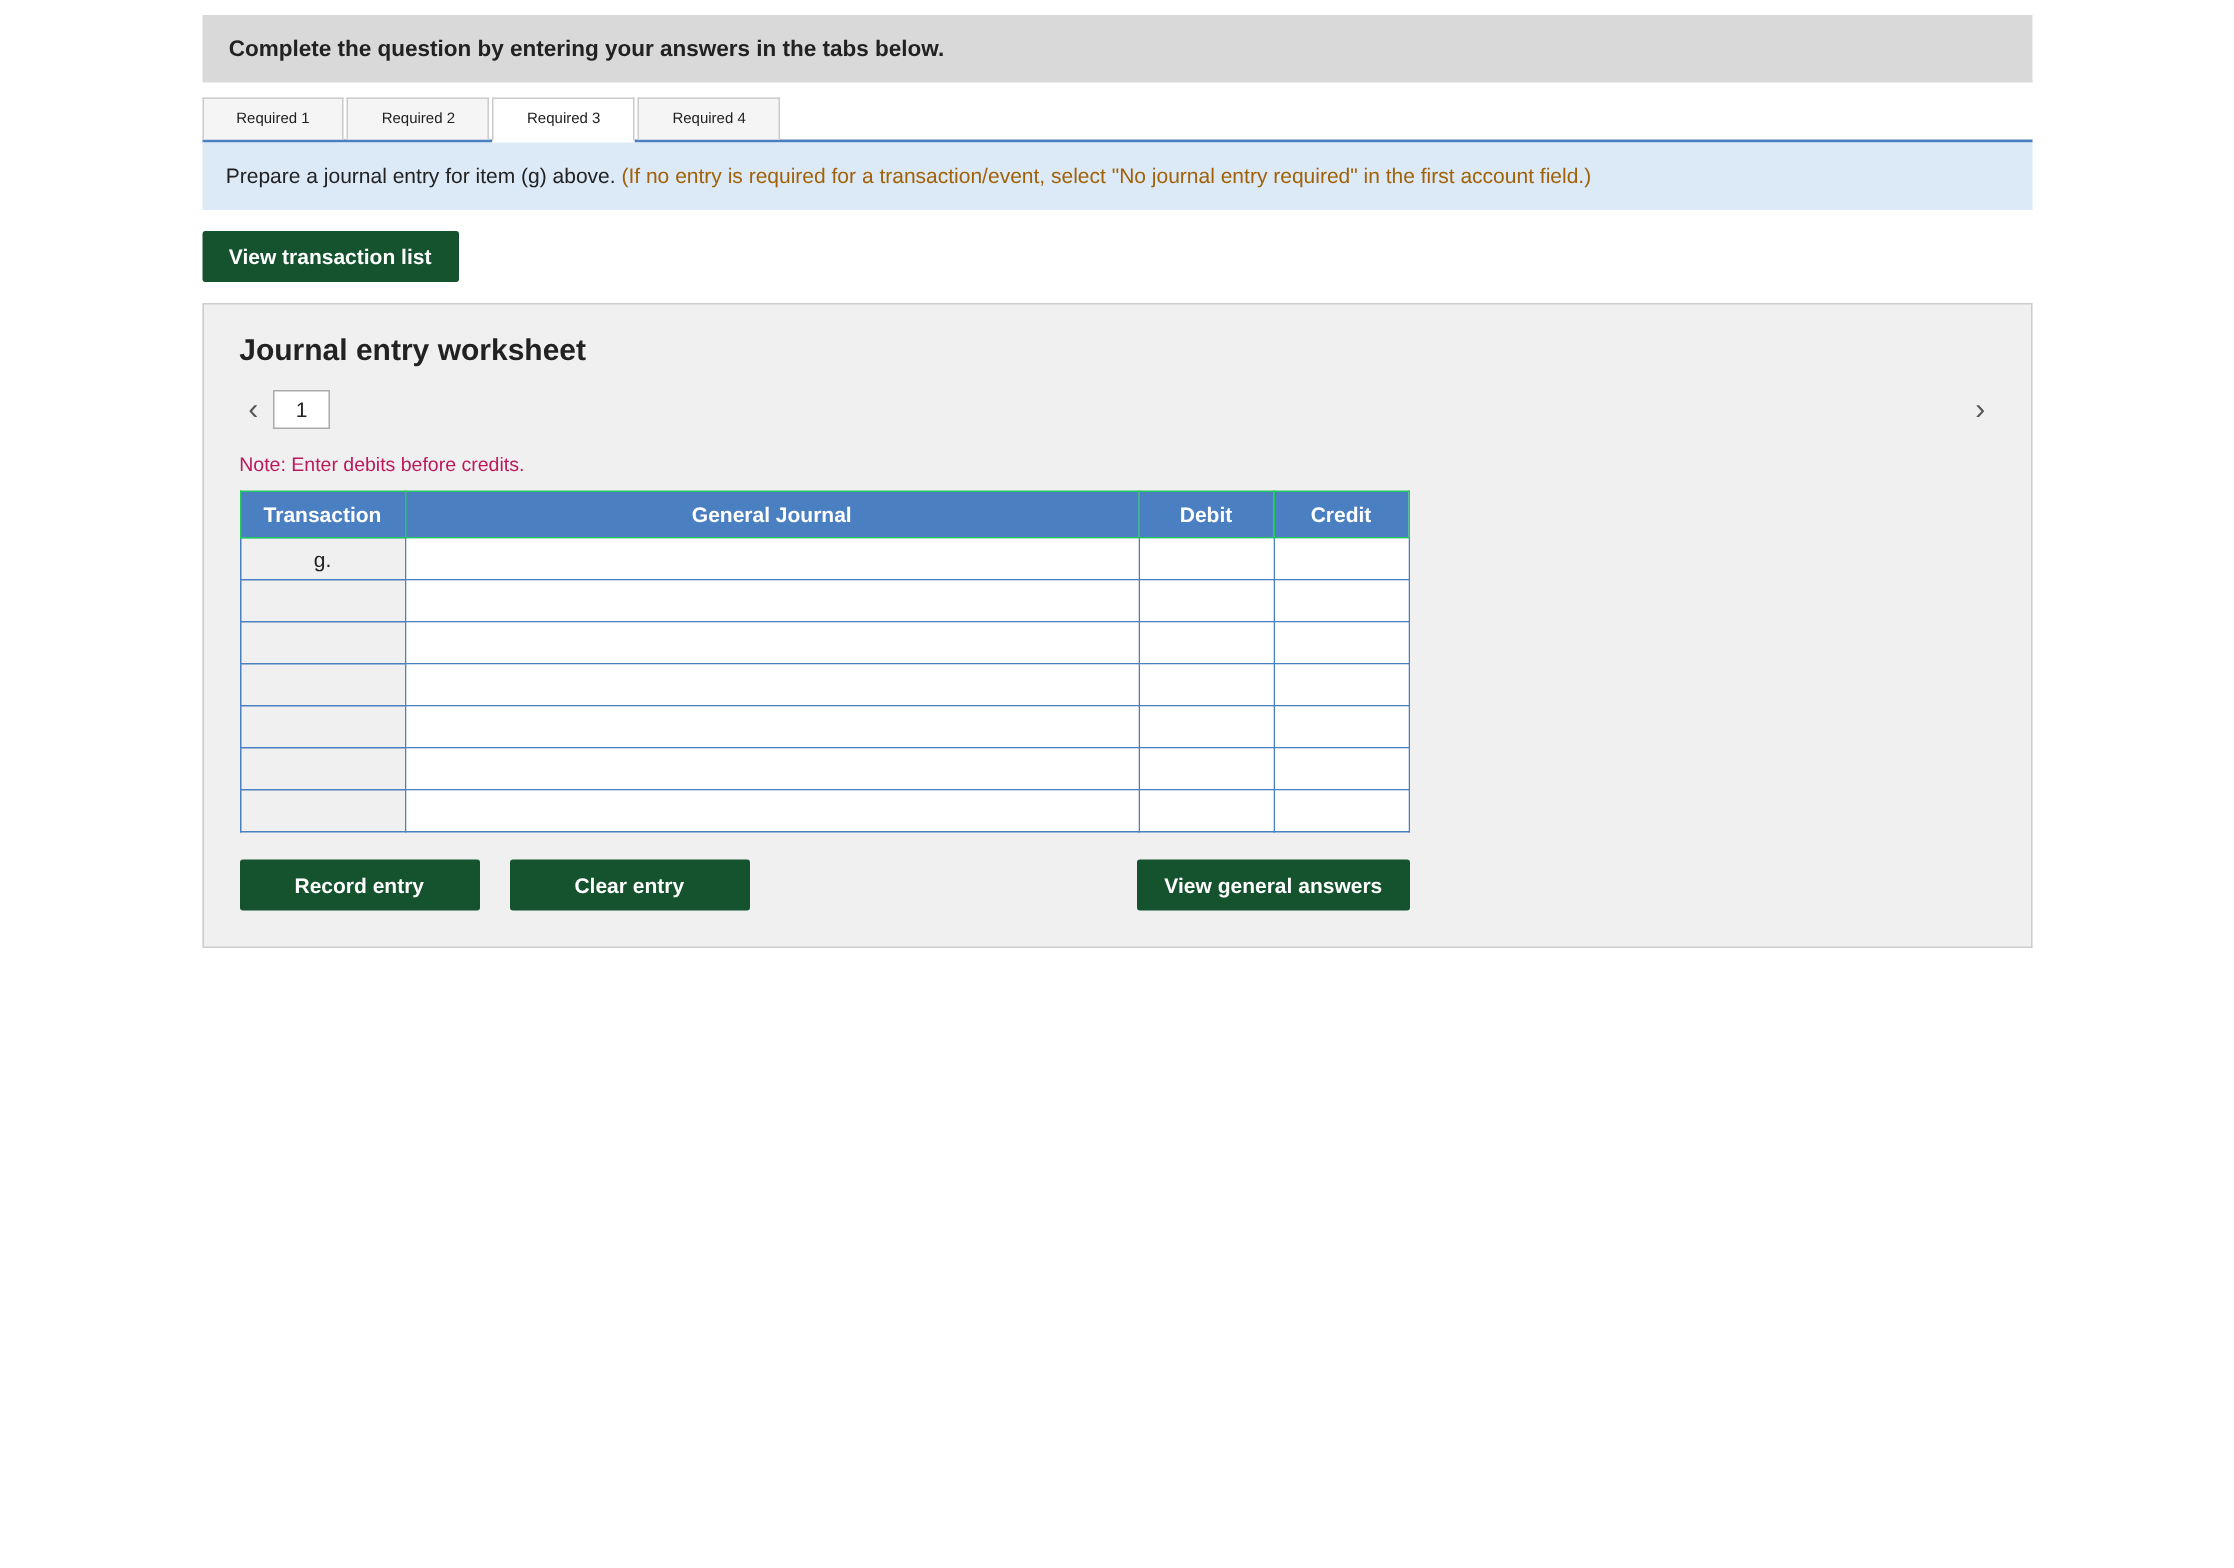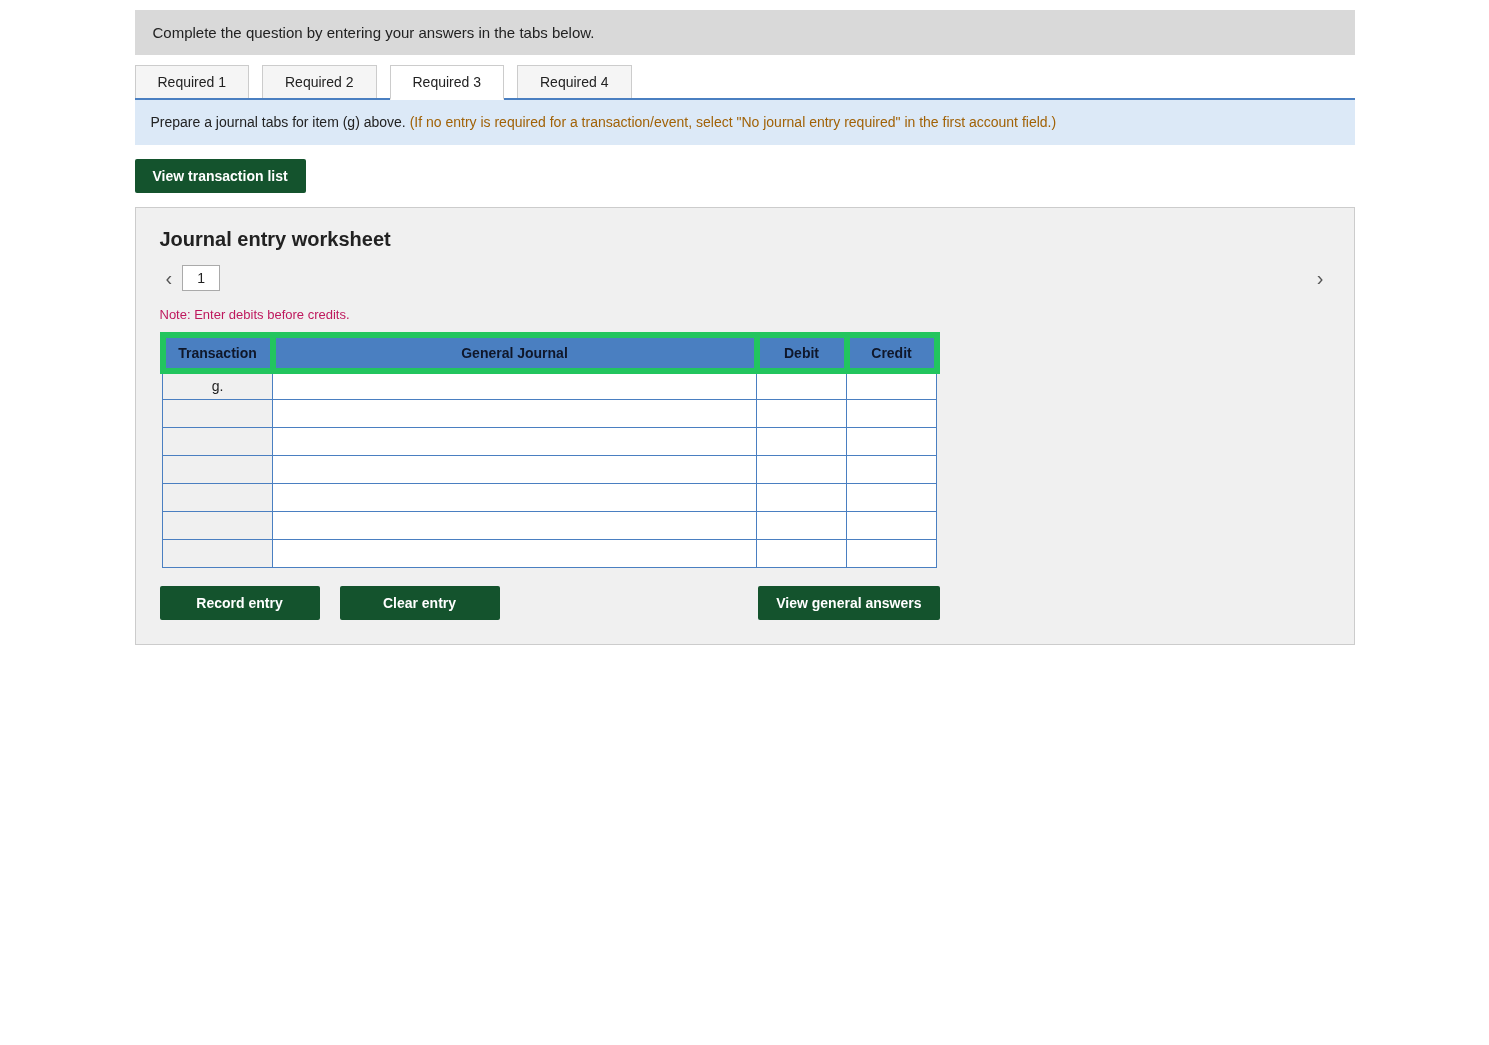--- a/index.html
+++ b/index.html
@@ -13,39 +13,39 @@
     .outer-wrapper {
       max-width: 1260px;
       margin: 0 auto;
       padding: 10px 20px;
     }
 
     
     .instruction-bar {
       background: #d9d9d9;
       padding: 14px 18px;
-      font-weight: normal;
+      font-weight: bold;
       font-size: 15px;
       margin-bottom: 10px;
     }
 
     
     .tabs-row {
       display: flex;
       border-bottom: 2px solid #4a7fc1;
       margin-bottom: 0;
     }
     .tab {
       padding: 8px 22px;
       border: 1px solid #ccc;
       border-bottom: none;
       cursor: pointer;
       background: #f5f5f5;
-      font-size: 14px;
-      margin-right: 13px;
+      font-size: 10px;
+      margin-right: 2px;
     }
     .tab.active {
       background: #fff;
       border-bottom: 2px solid #fff;
       margin-bottom: -2px;
       font-weight: normal;
     }
 
     
     .info-bar {
@@ -135,26 +135,26 @@
     }
 
     
     .journal-table {
       width: 100%;
       border-collapse: collapse;
       max-width: 780px;
     }
     .journal-table thead tr th {
       background: #4a7fc1;
-      color: #0f172a;
+      color: #ffffff;
       padding: 7px 10px;
       text-align: center;
       font-size: 14px;
       font-weight: bold;
-      border: 6px solid #22c55e;
+      border: 1px solid #22c55e;
       margin-left: 44px;
     }
     .journal-table thead tr th:first-child {
       text-align: center;
       width: 110px;
     }
     .journal-table thead tr th:nth-child(2) {
       text-align: center;
     }
     .journal-table thead tr th:nth-child(3),
@@ -214,21 +214,21 @@
 
   <div class="tabs-row">
 
   <div class="tab">Required 1</div>
       <div class="tab">Required 2</div>
       <div class="tab active">Required 3</div>
       <div class="tab">Required 4</div>
     </div>
 
   <div class="info-bar">
-    <span>Prepare a journal tabs for item (g) above. </span><span class="red-text">(If no entry is required for a transaction/event, select "No journal entry required" in the first account field.)</span>
+    <span>Prepare a journal entry for item (g) above. </span><span class="red-text">(If no entry is required for a transaction/event, select "No journal entry required" in the first account field.)</span>
   </div>
 
   <div class="vtl-row">
     <button class="btn-blue">View transaction list</button>
   </div>
 
   <div class="worksheet-card">
     <div class="worksheet-title">Journal entry worksheet</div>
 
     <div class="nav-row">

